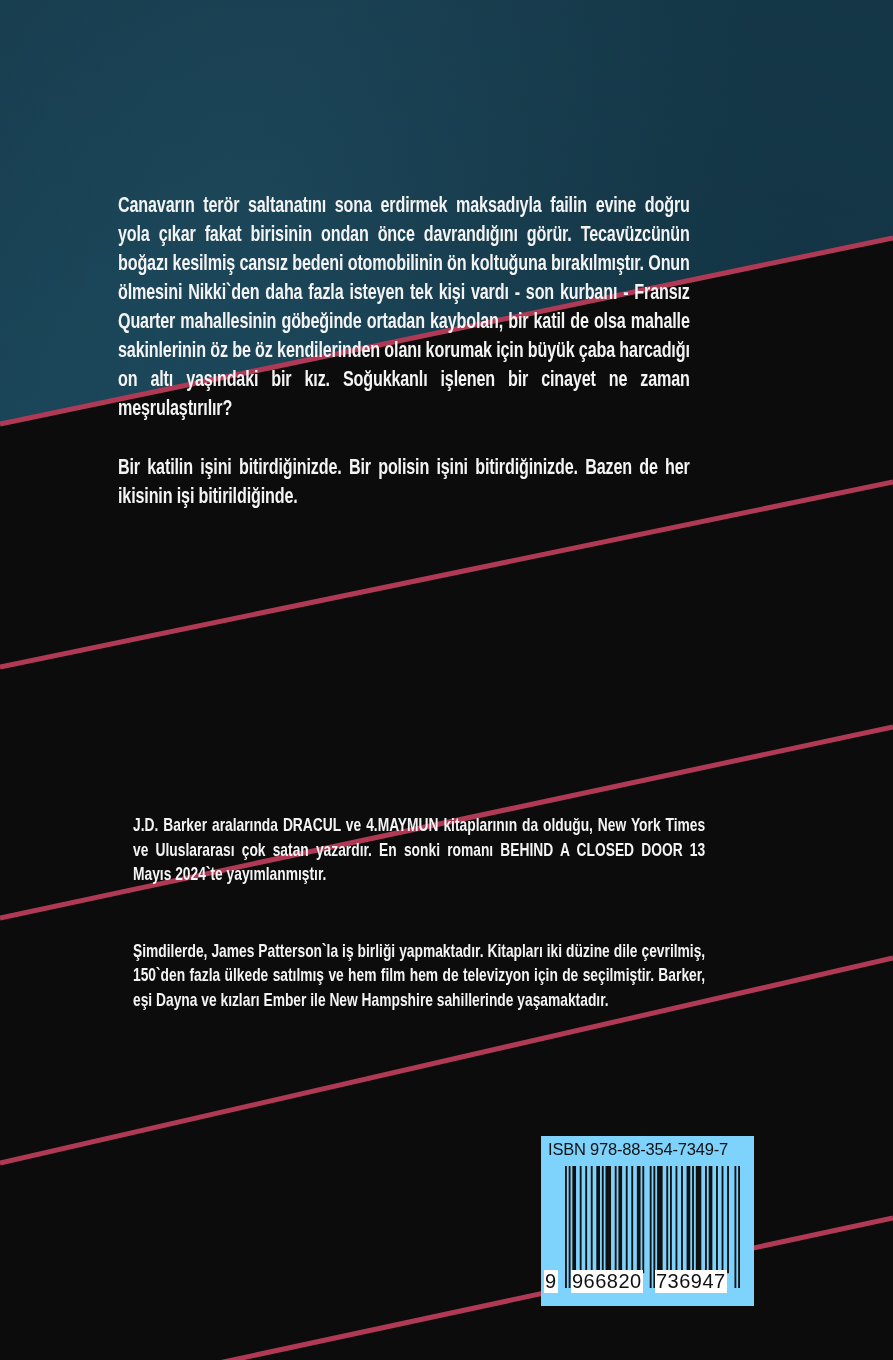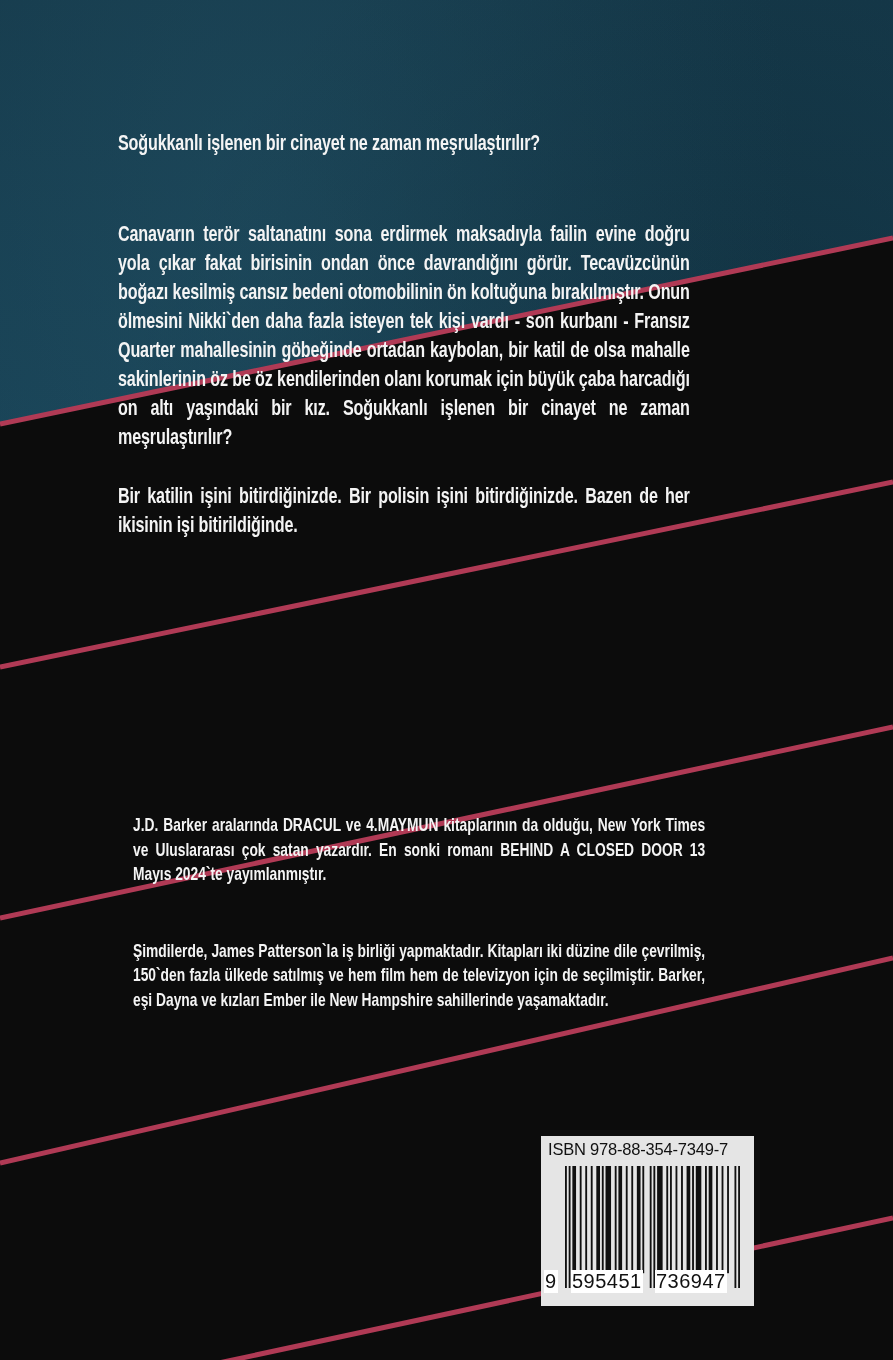--- a/index.html
+++ b/index.html
@@ -29,21 +29,21 @@
   .p-gap { height: 29px; }
   .bio-col {
     position: absolute; left: 118px; top: 798px; width: 572px; color: #f4f4f4;
   }
   .bio {
     margin: 15px; font-size: 18.5px; line-height: 24.5px; text-align: justify; font-weight: bold;
   }
   .bio .cond { width: 767px; transform: scaleX(0.746); }
   .isbn-box {
     position: absolute; left: 541px; top: 1136px; width: 213px; height: 170px;
-    background: #e5e5e5;
+    background: #7dd3fc;
   }
   .isbn-label {
     position: absolute; left: 7px; top: 4px; font-size: 16.5px; color: #111; white-space: nowrap;
     letter-spacing: -0.2px;
   }
   .barcode { position: absolute; left: 24px; top: 30px; width: 175px; height: 122px; }
   .bc-digits {
     position: absolute; top: 134px; font-size: 20px; color: #111; letter-spacing: 0.5px; white-space: nowrap; background:#fff; padding: 0 1px;
   }
 </style>
@@ -57,23 +57,20 @@
       <line x1="0" y1="424" x2="893" y2="238"></line>
       <line x1="0" y1="667" x2="893" y2="482"></line>
       <line x1="0" y1="918" x2="893" y2="727"></line>
       <line x1="0" y1="1163" x2="893" y2="958"></line>
       <line x1="0" y1="1410" x2="893" y2="1218"></line>
     </g>
   </svg>
 </div>
 
 <div class="text-col">
-  <p class="para">
-      <span class="cond">Soğukkanlı işlenen bir cinayet ne zaman meşrulaştırılır?</span>
-    </p>
   <div class="p-gap"></div>
   <div class="p-gap" style="height:33px"></div>
   <p class="para">
       <span class="cond">Canavarın terör saltanatını sona erdirmek maksadıyla failin evine doğru yola çıkar fakat birisinin ondan önce davrandığını görür. Tecavüzcünün boğazı kesilmiş cansız bedeni otomobilinin ön koltuğuna bırakılmıştır. Onun ölmesini Nikki`den daha fazla isteyen tek kişi vardı - son kurbanı - Fransız Quarter mahallesinin göbeğinde ortadan kaybolan, bir katil de olsa mahalle sakinlerinin öz be öz kendilerinden olanı korumak için büyük çaba harcadığı on altı yaşındaki bir kız. Soğukkanlı işlenen bir cinayet ne zaman meşrulaştırılır?</span>
     </p>
   <div class="p-gap" style="height:30px"></div>
   <p class="para">
       <span class="cond">Bir katilin işini bitirdiğinizde. Bir polisin işini bitirdiğinizde. Bazen de her ikisinin işi bitirildiğinde.</span>
     </p>
 </div>
@@ -125,15 +122,15 @@
         <rect x="78" y="0" width="2" height="58"></rect>
       <rect x="82" y="0" width="1" height="58"></rect>
         <rect x="85" y="0" width="1" height="58"></rect>
       <rect x="88" y="0" width="1" height="58"></rect>
 
       <rect x="92" y="0" width="1" height="66"></rect>
         <rect x="94" y="0" width="1" height="66"></rect>
     </g>
   </svg>
   <div class="bc-digits" style="left:3px;">9</div>
-  <div class="bc-digits" style="left:30px;">595451</div>
+  <div class="bc-digits" style="left:30px;">966820</div>
   <div class="bc-digits" style="left:114px;">736947</div>
 </div>
 
 </body></html>

